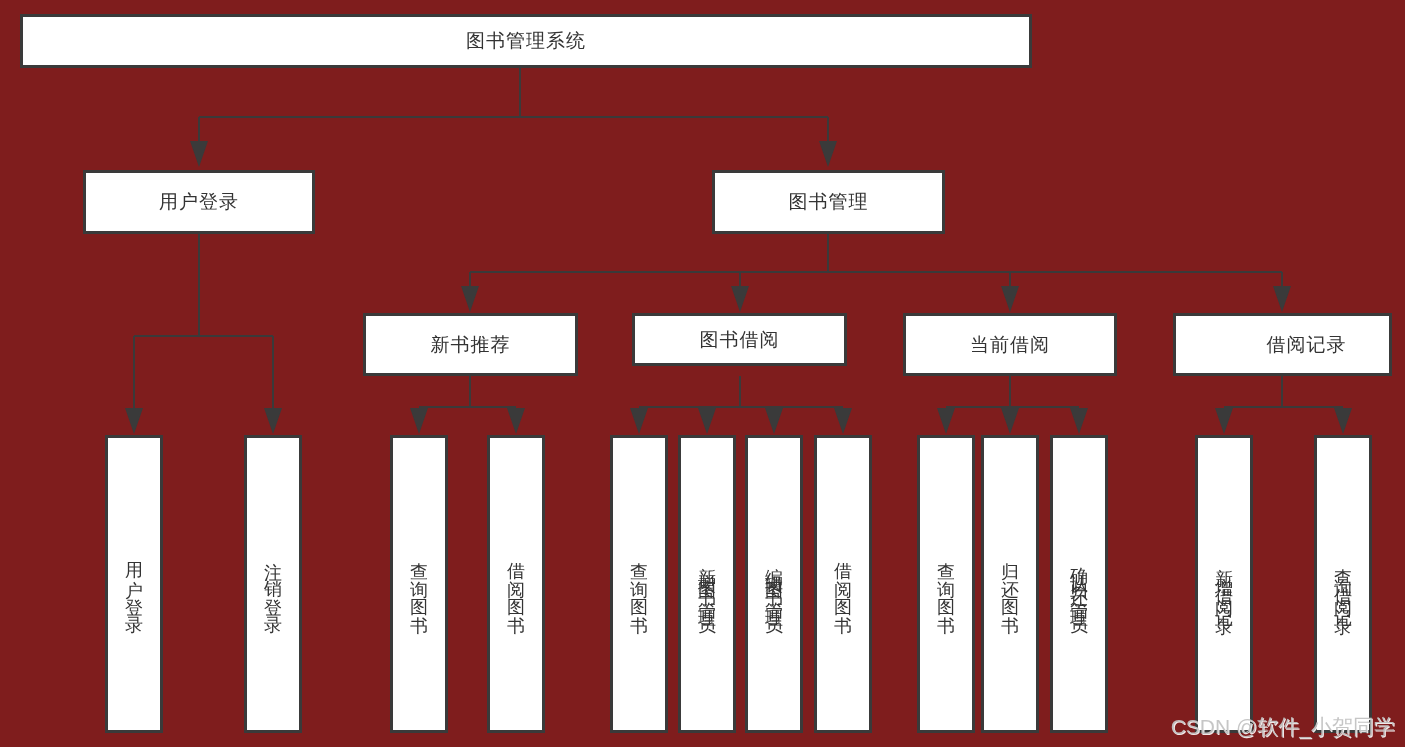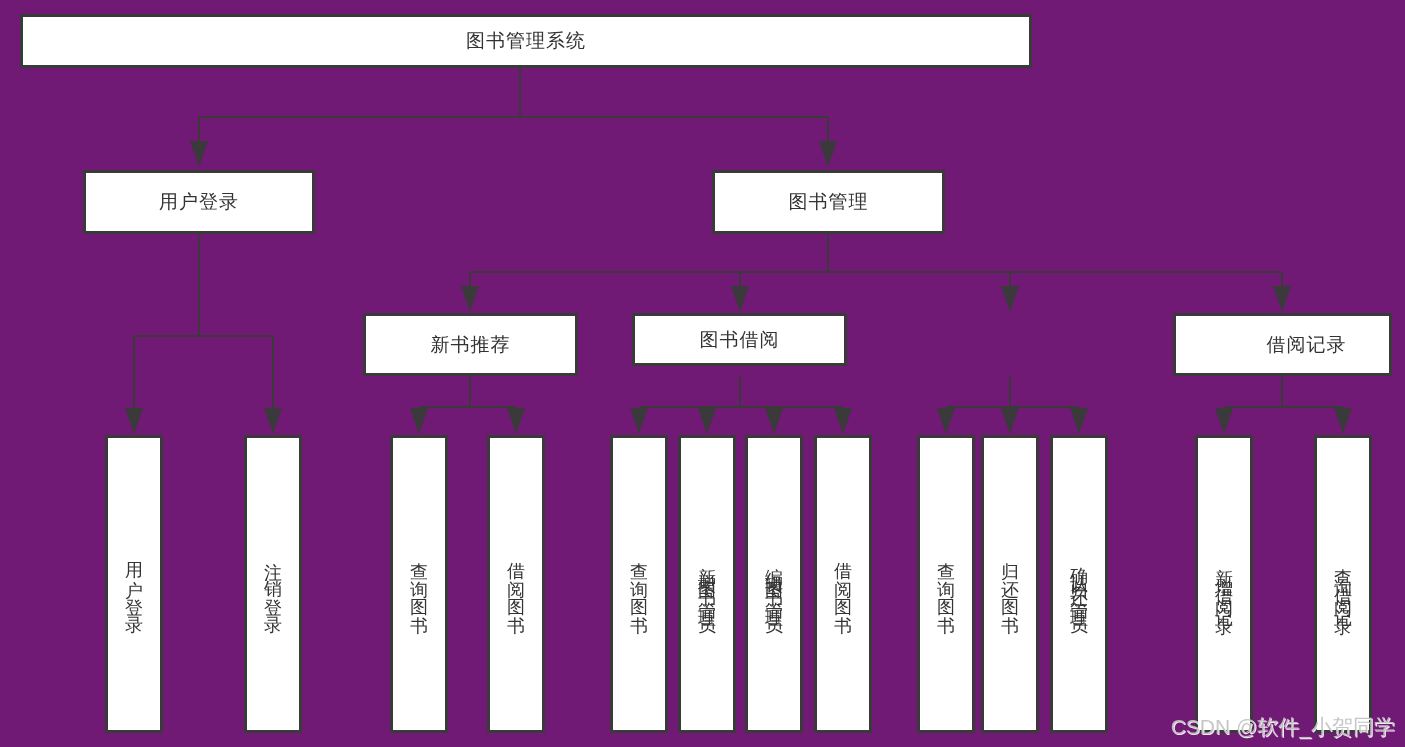--- a/index.html
+++ b/index.html
@@ -4,21 +4,21 @@
 <style>
   html, body {
     margin: 0;
     padding: 0;
     background: #ffffff;
   }
   .canvas {
     position: relative;
     width: 1405px;
     height: 747px;
-    background: #701a75;
+    background: #7f1d1d;
     overflow: hidden;
     font-family: "Liberation Sans", "DejaVu Sans", sans-serif;
   }
   .connectors {
     position: absolute;
     left: 0;
     top: 0;
     width: 1405px;
     height: 747px;
   }
@@ -113,20 +113,23 @@
   <div class="node hbox" style="left:712px; top:170px; width:233px; height:64px;">
     <span>图书管理</span>
   </div>
 
   <div class="node hbox" style="left:363px; top:313px; width:215px; height:63px;">
     <span>新书推荐</span>
   </div>
   <div class="node hbox" style="left:632px; top:313px; width:215px; height:53px;">
     <span>图书借阅</span>
   </div>
+  <div class="node hbox" style="left:903px; top:313px; width:214px; height:63px;">
+    <span>当前借阅</span>
+  </div>
   <div class="node hbox" style="left:1173px; top:313px; width:219px; height:63px;padding-left:48px;">
     <span>借阅记录</span>
   </div>
 
   <div class="node vbox ls-wide" style="left:105px;">
     <span>用户登录</span>
   </div>
   <div class="node vbox ls-wide" style="left:244px;">
     <span>注销登录</span>
   </div>

